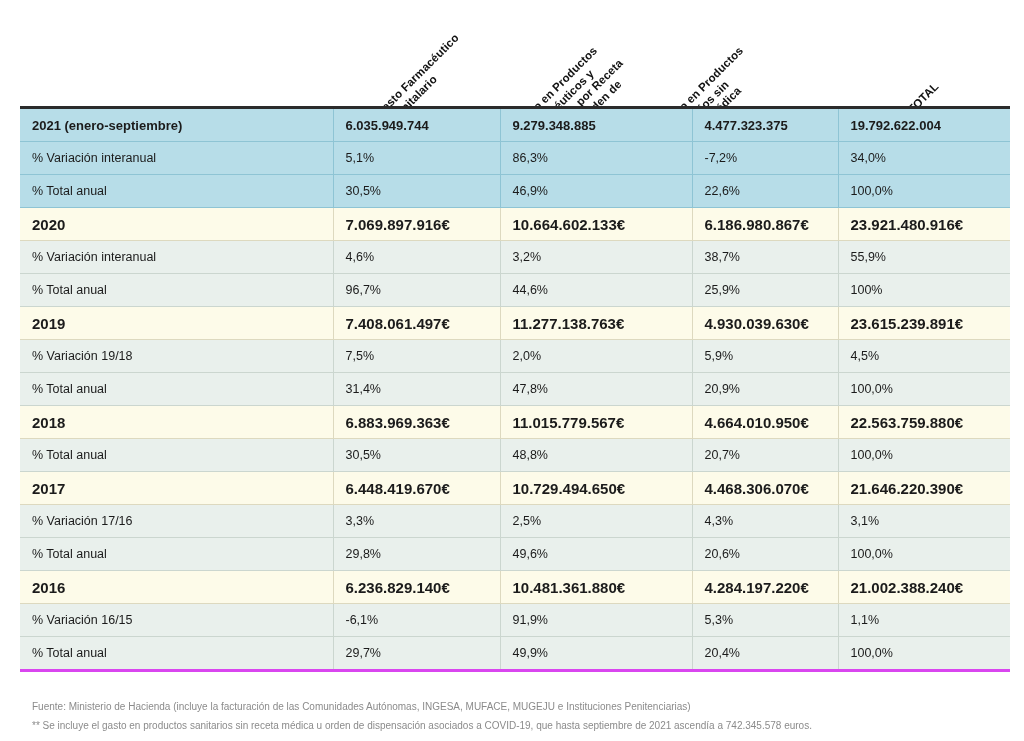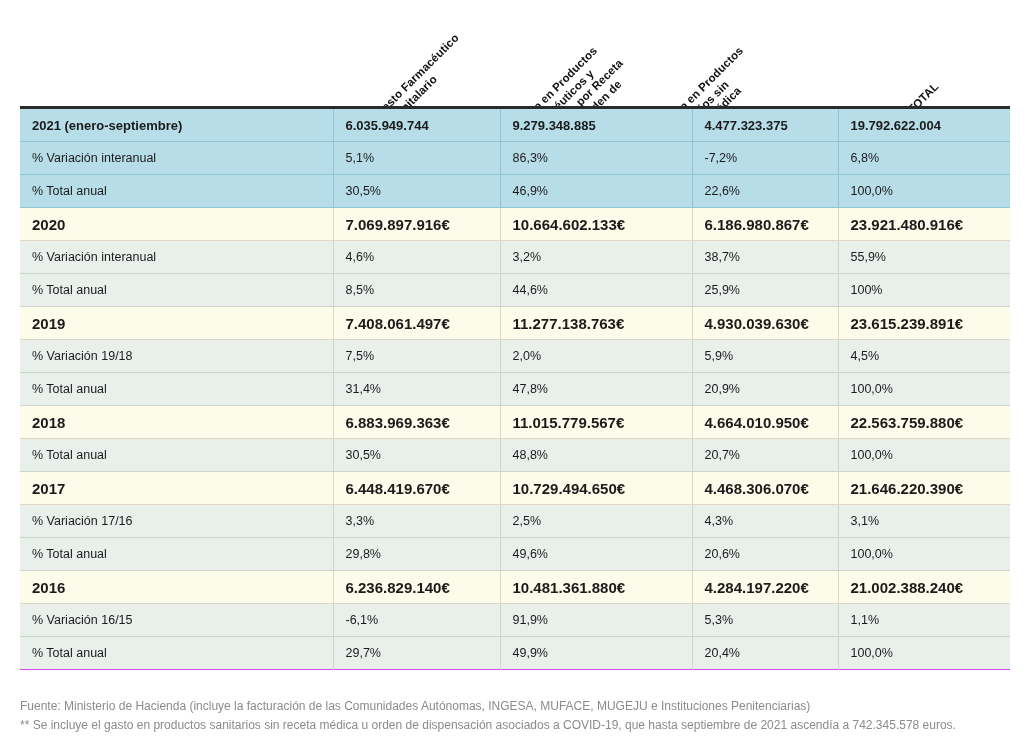--- a/index.html
+++ b/index.html
@@ -52,21 +52,21 @@
     position: absolute;
     left: 20px;
     top: 106px;
     width: 990px;
   }
   table.data {
     width: 990px;
     border-collapse: collapse;
     table-layout: fixed;
     border-top: 3px solid #2b2b2b;
-    border-bottom: 1px solid #d946ef;
+    border-bottom: 3px solid #d946ef;
     border-radius: 15px;
   }
   table.data col.c0 { width: 313px; }
   table.data col.c1 { width: 167px; }
   table.data col.c2 { width: 192px; }
   table.data col.c3 { width: 146px; }
   table.data col.c4 { width: 172px; }
 
   table.data td {
     height: 32px;
@@ -107,24 +107,25 @@
   tr.last-row td { border-bottom: none; }
 
   
   .notes {
     position: absolute;
     left: 20px;
     top: 697px;
     width: 990px;
   }
   .note {
-    font-size: 12px;
+    font-size: 10px;
     line-height: 19px;
     color: #8b8b8b;
     white-space: nowrap;
+    margin-left: 12px;
   }
 </style>
 </head>
 <body>
 
 <div class="page">
 
   <div class="headers">
     <div class="col-header" id="hdr-hospitalario">
         <span class="ln">Gasto Farmacéutico</span>
@@ -164,21 +165,21 @@
             <td>6.035.949.744</td>
             <td>9.279.348.885</td>
             <td>4.477.323.375</td>
             <td>19.792.622.004</td>
           </tr>
           <tr class="blue-sub">
             <td>% Variación interanual</td>
             <td>5,1%</td>
             <td>86,3%</td>
             <td>-7,2%</td>
-            <td>6,8%</td>
+            <td>34,0%</td>
           </tr>
           <tr class="blue-sub">
             <td>% Total anual</td>
             <td>30,5%</td>
             <td>46,9%</td>
             <td>22,6%</td>
             <td>100,0%</td>
           </tr>
           <tr class="year">
             <td>2020</td>
@@ -189,21 +190,21 @@
           </tr>
           <tr class="sub">
             <td>% Variación interanual</td>
             <td>4,6%</td>
             <td>3,2%</td>
             <td>38,7%</td>
             <td>55,9%</td>
           </tr>
           <tr class="sub">
             <td>% Total anual</td>
-            <td>8,5%</td>
+            <td>96,7%</td>
             <td>44,6%</td>
             <td>25,9%</td>
             <td>100%</td>
           </tr>
           <tr class="year">
             <td>2019</td>
             <td>7.408.061.497€</td>
             <td>11.277.138.763€</td>
             <td>4.930.039.630€</td>
             <td>23.615.239.891€</td>

